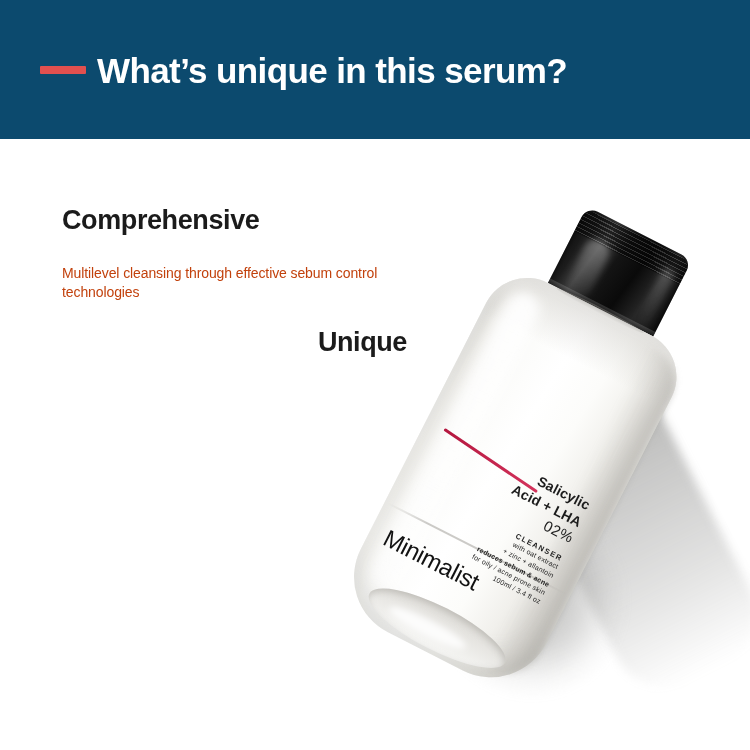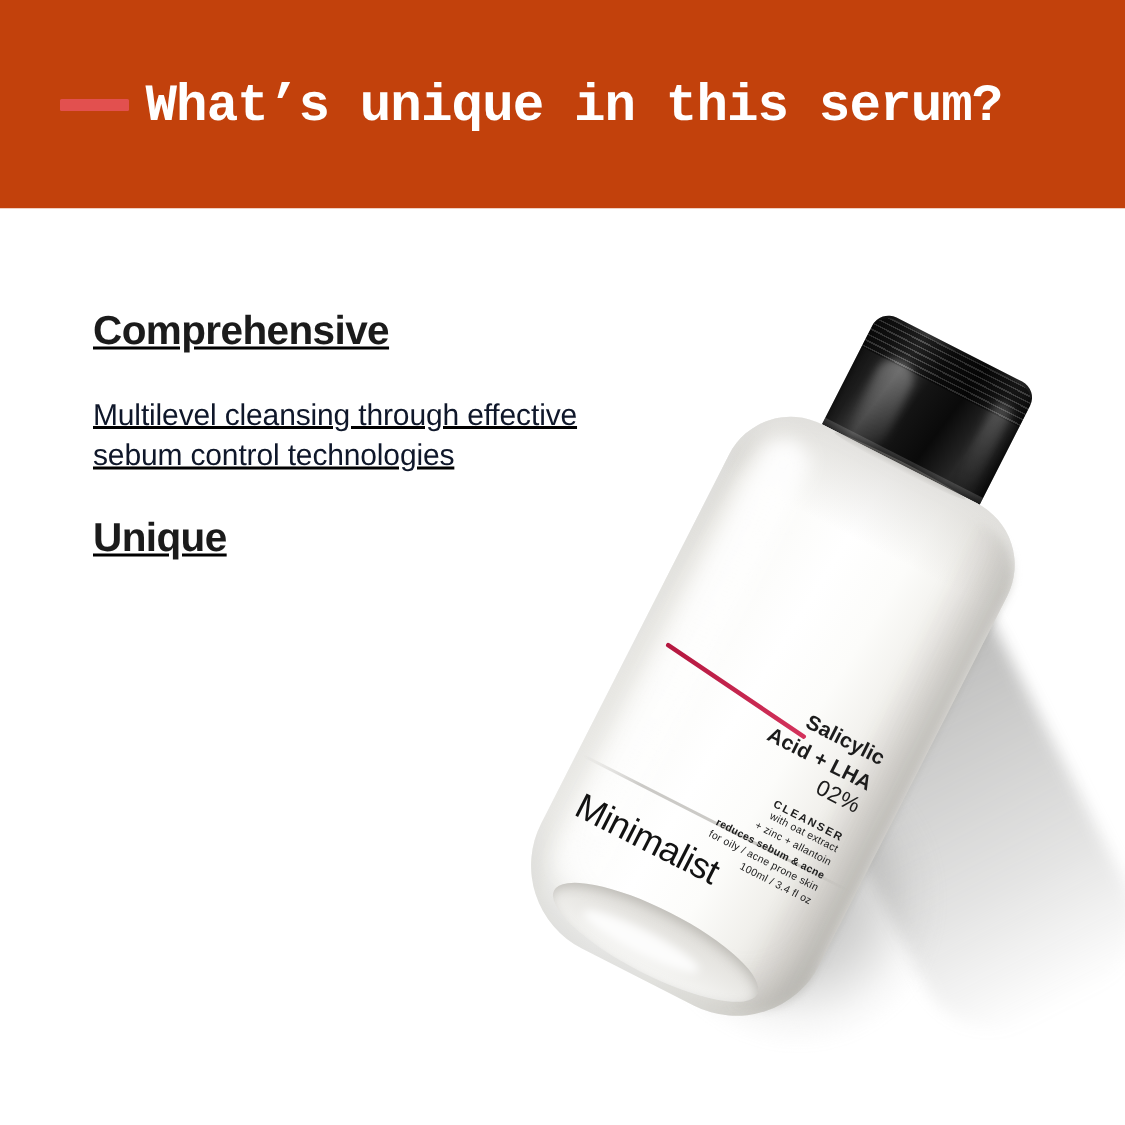--- a/index.html
+++ b/index.html
@@ -10,24 +10,23 @@
     background:#ffffff;
     position:relative;
     -webkit-font-smoothing:antialiased;
   }
 
   
   .header {
     position:absolute;
     left:0; top:0;
     width:750px; height:139px;
-    background:#c2410c;
+    background:#0c4a6e;
     display:flex;
     align-items:center;
-    font-family:Liberation Mono, monospace;
   }
   .header-accent {
     position:absolute;
     left:40px; top:66px;
     width:46px; height:8px;
     background:#e2504f;
     border-radius:1px;
   }
   .header-title {
     position:absolute;
@@ -46,36 +45,35 @@
     left:0; top:139px;
     width:750px; height:611px;
     background:#ffffff;
   }
 
   
   .features {
     position:absolute;
     left:62px; top:66px;
     width:345px;
-    text-decoration:underline;
   }
   .feature { margin-bottom:26px; }
-  .feature:last-child { margin-bottom:0; }
+  .feature:last-child { margin-bottom:0;text-align:right; }
   .feature-title {
     font-size:27px;
     font-weight:bold;
     color:#1b1b1b;
     letter-spacing:-0.4px;
     line-height:1.15;
     margin-bottom:7px;
   }
   .feature-desc {
-    font-size:20px;
+    font-size:14px;
     font-weight:normal;
-    color:#0f172a;
+    color:#c2410c;
     line-height:1.33;
     letter-spacing:-0.1px;
     margin-top:28px;
   }
 
   
   .bottle-stage {
     position:absolute;
     left:390px; top:40px;
     width:360px; height:570px;

